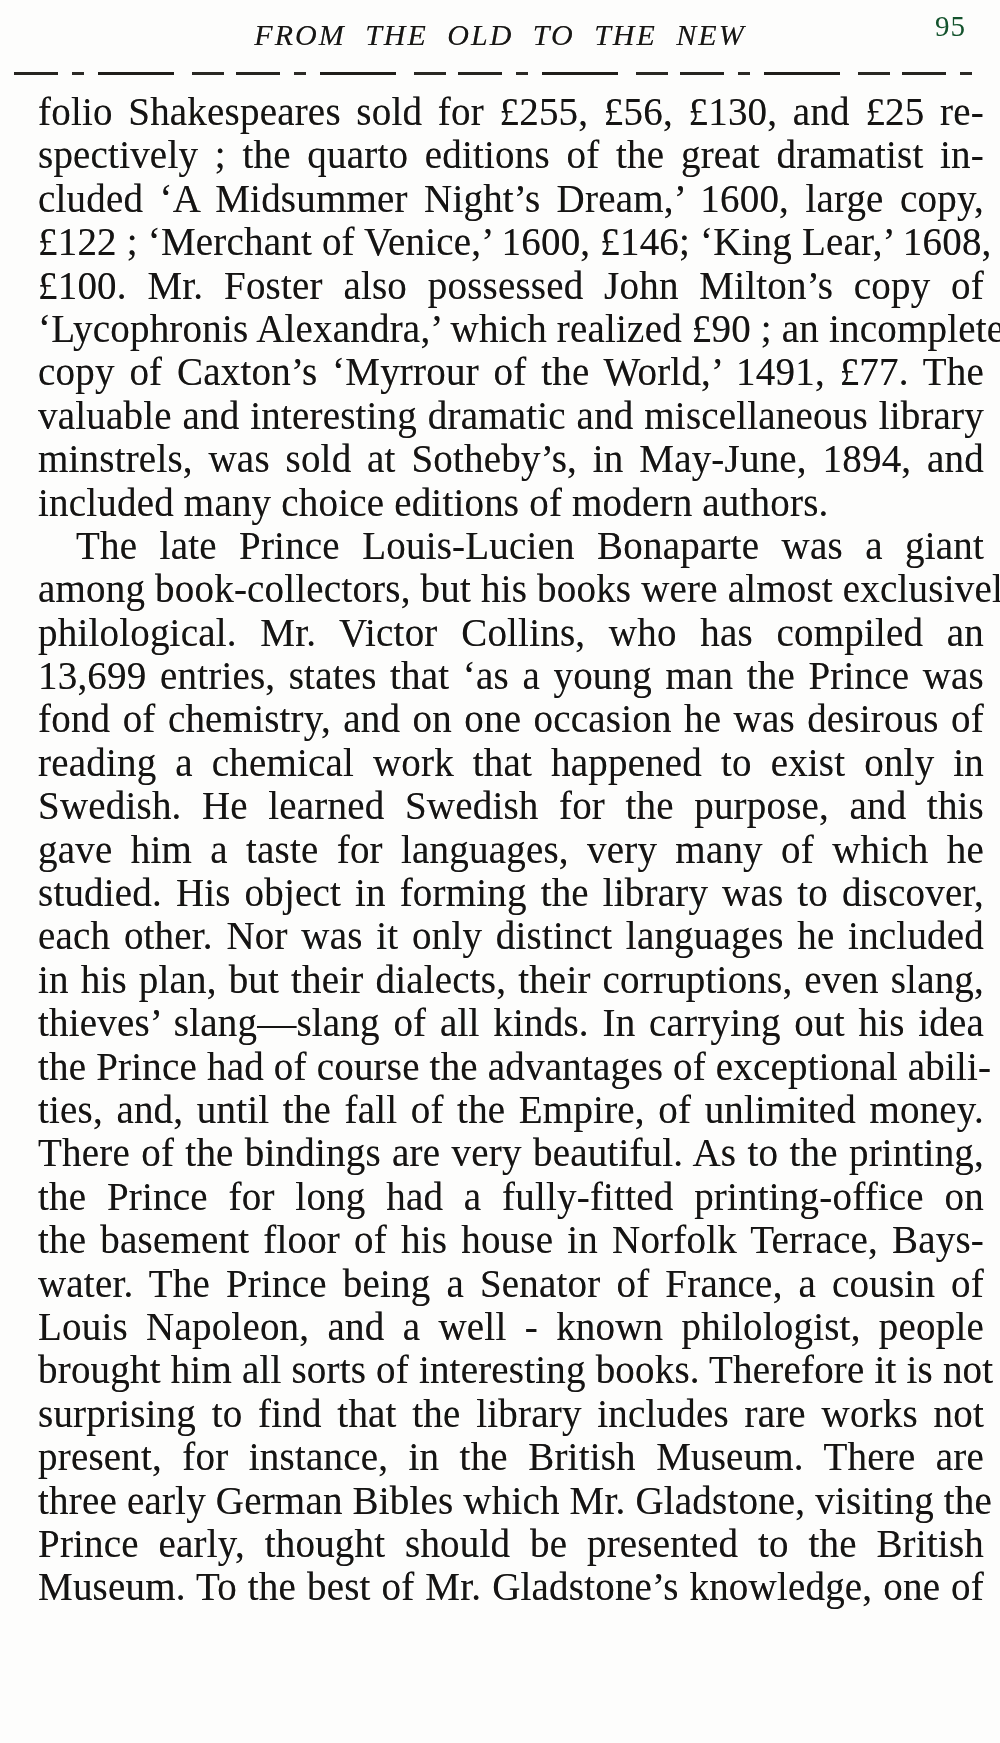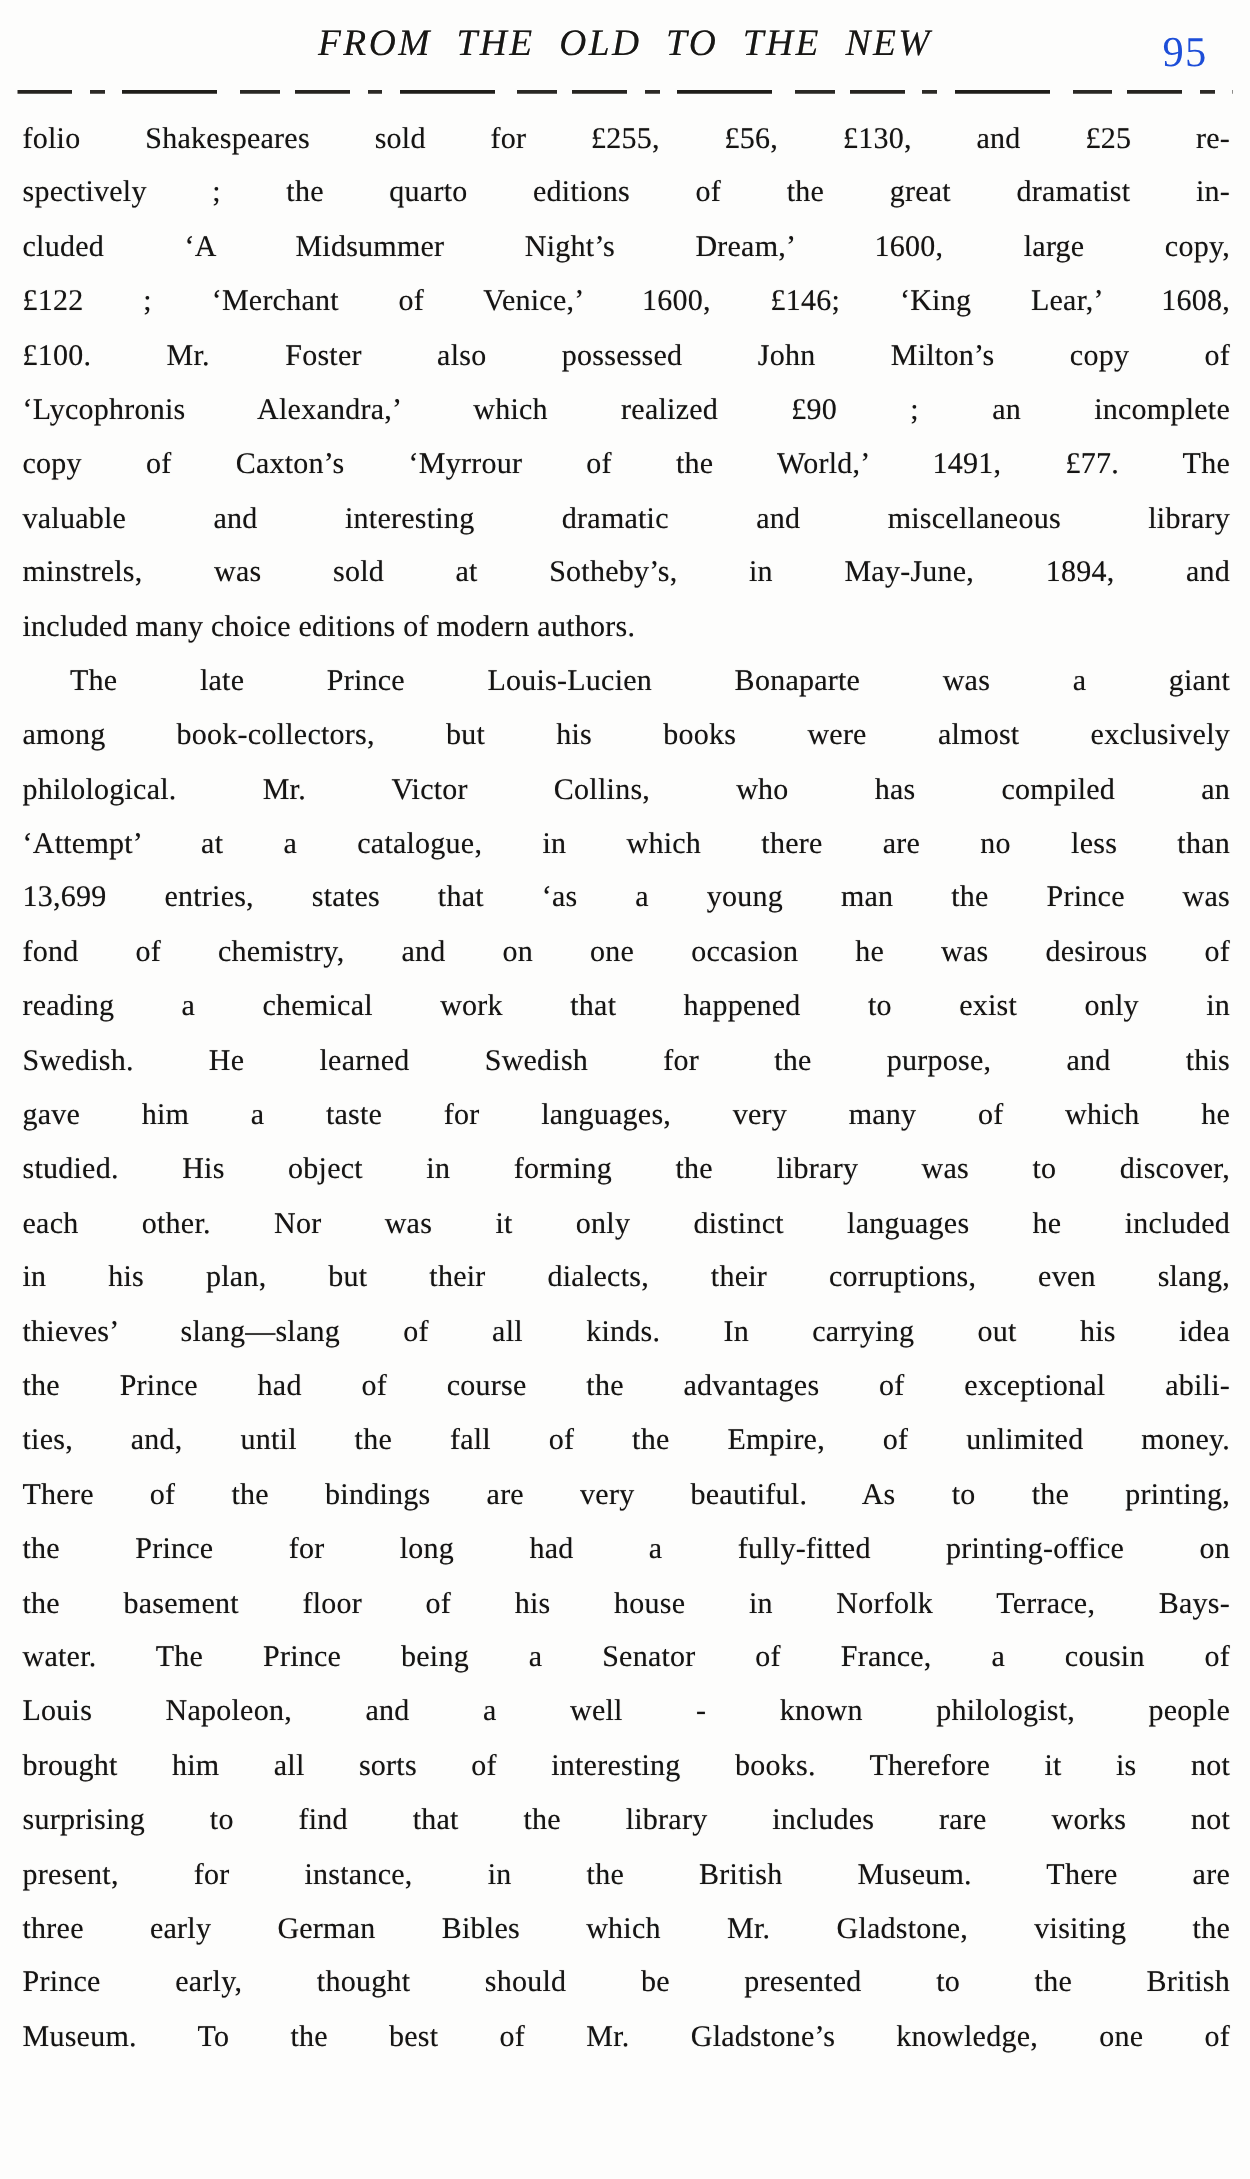--- a/index.html
+++ b/index.html
@@ -25,48 +25,49 @@
     text-align: center;
     font-style: italic;
     font-size: 30px;
     letter-spacing: 2px;
     word-spacing: 10px;
     color: #181715;
     text-shadow: 0 0 0.5px rgba(20,18,16,0.55);
   }
   .page-number {
     position: absolute;
-    top: 24px;
+    top: 10px;
     right: 34px;
-    font-size: 34px;
+    font-size: 29px;
     font-style: normal;
     letter-spacing: 1px;
-    color: #1d4ed8;
+    color: #14532d;
   }
   .header-rule {
     margin: 10px 14px 0 14px;
     height: 3px;
     background-image: repeating-linear-gradient(
       90deg,
       #262420 0px, #262420 44px,
       transparent 44px, transparent 58px,
       #2c2a26 58px, #2c2a26 70px,
       transparent 70px, transparent 84px,
       #201e1a 84px, #201e1a 160px,
       transparent 160px, transparent 178px,
       #2a2824 178px, #2a2824 210px,
       transparent 210px, transparent 222px
     );
   }
   .text-block {
     padding: 15px 16px 0 18px;
-    font-size: 24px;
+    font-size: 39px;
     line-height: 43.4px;
     letter-spacing: 0.2px;
     text-shadow: 0 0 0.6px rgba(18,16,14,0.5);
+    margin-left: 20px;
   }
   .line {
     text-align: justify;
     text-align-last: justify;
     white-space: nowrap;
     height: 43.4px;
   }
   .line.para-start {
     text-indent: 38px;
   }
@@ -91,21 +92,20 @@
       <div class="line">£122 ; ‘Merchant of Venice,’ 1600, £146; ‘King Lear,’ 1608,</div>
       <div class="line">£100. Mr. Foster also possessed John Milton’s copy of</div>
       <div class="line">‘Lycophronis Alexandra,’ which realized £90 ; an incomplete</div>
       <div class="line">copy of Caxton’s ‘Myrrour of the World,’ 1491, £77. The</div>
       <div class="line">valuable and interesting dramatic and miscellaneous library</div>
       <div class="line">minstrels, was sold at Sotheby’s, in May-June, 1894, and</div>
       <div class="line para-end">included many choice editions of modern authors.</div>
       <div class="line para-start">The late Prince Louis-Lucien Bonaparte was a giant</div>
       <div class="line">among book-collectors, but his books were almost exclusively</div>
       <div class="line">philological. Mr. Victor Collins, who has compiled an</div>
-      <div class="line">‘Attempt’ at a catalogue, in which there are no less than</div>
       <div class="line">13,699 entries, states that ‘as a young man the Prince was</div>
       <div class="line">fond of chemistry, and on one occasion he was desirous of</div>
       <div class="line">reading a chemical work that happened to exist only in</div>
       <div class="line">Swedish. He learned Swedish for the purpose, and this</div>
       <div class="line">gave him a taste for languages, very many of which he</div>
       <div class="line">studied. His object in forming the library was to discover,</div>
       <div class="line">each other. Nor was it only distinct languages he included</div>
       <div class="line">in his plan, but their dialects, their corruptions, even slang,</div>
       <div class="line">thieves’ slang—slang of all kinds. In carrying out his idea</div>
       <div class="line">the Prince had of course the advantages of exceptional abili-</div>

